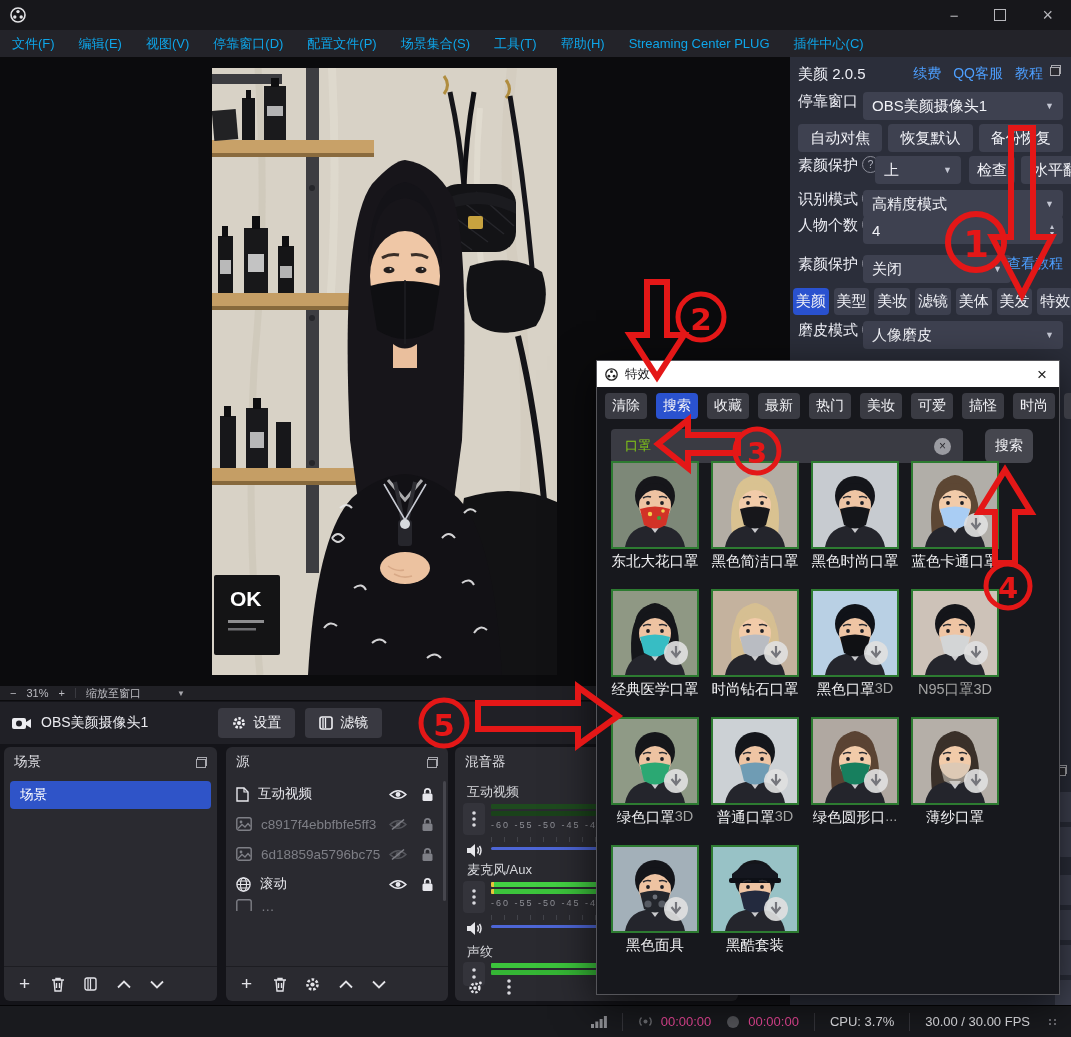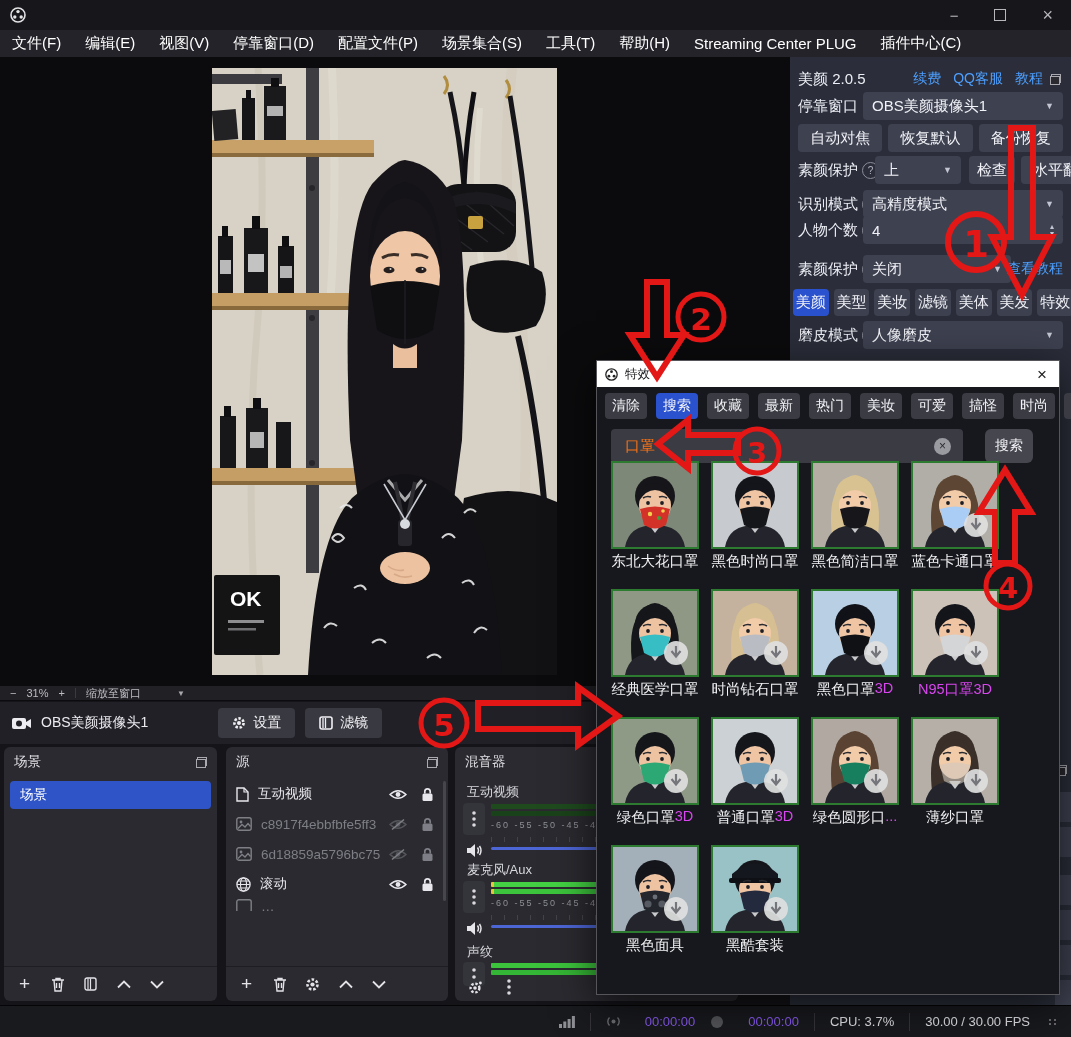--- a/index.html
+++ b/index.html
@@ -11,21 +11,21 @@
   .titlebar{position:absolute;left:0;top:0;right:0;height:30px;background:#17171b;
             display:flex;align-items:center;gap:8px;padding:0 10px;box-sizing:border-box}
   .win-title{color:#c9c9ce;font-size:13px}
   .win-controls{margin-left:auto;display:flex;align-items:center;gap:36px;color:#b7b7bc;padding-right:8px}
   .win-btn{font-size:15px;line-height:1;cursor:default}
   .maxbox{width:10px;height:10px;border:1px solid #b7b7bc;display:inline-block}
 
   
   .menubar{position:absolute;left:0;top:30px;right:0;height:27px;background:#232329;
            display:flex;align-items:center;gap:24px;padding:0 12px;box-sizing:border-box}
-  .menu-item{color:#ffffff;font-size:15px;white-space:nowrap}
+  .menu-item{color:#0ea5e9;font-size:13px;white-space:nowrap}
 
   
   .preview{position:absolute;left:0;top:57px;width:790px;height:629px;background:#0b0b0d}
   .photo{position:absolute;left:212px;top:68px;width:345px;height:607px}
 
   .zoombar{position:absolute;left:0;top:686px;width:790px;height:15px;background:#202025;
            display:flex;align-items:center;gap:10px;padding:0 10px;font-size:11px;color:#bcbcc2;
            border-bottom:1px solid #0c0c0e;box-sizing:border-box}
   .zoombar .vsep{width:1px;height:10px;background:#3a3a40}
   .zcaret{font-size:8px;color:#a7a7ad;margin-left:26px}
@@ -71,21 +71,21 @@
   .mx-meter{position:absolute;height:13px}
   .mx-meter .mbar{height:5px;margin-bottom:2px;border-radius:1px}
   .mx-scale{position:absolute;font-size:9px;color:#8f9097;letter-spacing:2px;white-space:nowrap}
   .mx-slider{position:absolute;height:14px}
   .mx-ticks{height:5px;background:repeating-linear-gradient(90deg,#43444b 0 1px,transparent 1px 13px)}
   .mx-line{height:3px;background:#4d66d6;margin-top:5px;border-radius:2px}
   .pk{position:absolute;top:0;width:2px;height:12px;background:#000}
 
   
   .beauty{position:absolute;left:790px;top:57px;width:281px;height:948px;background:#2b2e3a}
-  .bp-row{position:absolute;left:8px;right:8px;height:28px;display:flex;align-items:center}
+  .bp-row{position:absolute;left:8px;right:8px;height:28px;display:flex;}
   .bp-label{font-size:15px;color:#edeef5;white-space:nowrap}
   .help{width:15px;height:15px;border:1px solid #8b8d99;border-radius:50%;color:#b3b5c1;font-size:10px;
         display:inline-flex;align-items:center;justify-content:center;margin-left:4px;flex:0 0 auto}
   .sel{background:#3e4150;border-radius:4px;height:28px;display:flex;align-items:center;
        padding:0 9px;font-size:15px;color:#f1f2f7;box-sizing:border-box}
   .sel .caret{margin-left:auto;font-size:9px;color:#c3c6d2;padding-left:8px}
   .bp-btn{background:#3e4150;border:none;border-radius:4px;height:28px;color:#f1f2f7;font-size:15px;
           font-family:inherit;display:flex;align-items:center;justify-content:center;box-sizing:border-box}
   .bp-links{display:flex;gap:12px;margin-left:auto}
   .bp-link{color:#4d9fff;font-size:14px}
@@ -100,45 +100,45 @@
        box-shadow:0 10px 40px rgba(0,0,0,.65);border:1px solid #55555a;box-sizing:border-box;background:#17181d}
   .dlg-titlebar{height:26px;background:#ffffff;display:flex;align-items:center;gap:7px;padding:0 8px;box-sizing:border-box}
   .dlg-title{color:#17171a;font-size:12.5px}
   .dlg-close{margin-left:auto;color:#222;font-size:17px;line-height:1;padding:0 4px}
   .dlg-tabs{position:absolute;left:8px;right:8px;top:32px;display:flex;gap:9px}
   .dlg-tab{height:26px;background:#3a3b43;border-radius:4px;display:flex;align-items:center;justify-content:center;
            padding:0 7px;font-size:14px;color:#f2f2f6;white-space:nowrap}
   .dlg-tab.active{background:#2a52cf}
   .dlg-search{position:absolute;left:14px;top:68px;height:34px;width:352px;background:#3a3b43;border-radius:4px;
               display:flex;align-items:center;padding:0 12px;box-sizing:border-box}
-  .dlg-search input{background:transparent;border:none;outline:none;color:#f97316;font-size:15px;
+  .dlg-search input{background:transparent;border:none;outline:none;color:#84cc16;font-size:13px;
                     font-family:Liberation Sans, sans-serif;flex:1;min-width:0}
   .clear-btn{width:17px;height:17px;border-radius:50%;background:#9a9ba1;color:#2c2c31;font-size:12px;
              display:flex;align-items:center;justify-content:center;line-height:1}
   .dlg-searchbtn{position:absolute;left:388px;top:68px;width:48px;height:34px;background:#45464e;border:none;
                  border-radius:6px;color:#f2f2f6;font-size:14px;font-family:inherit}
   .fx-grid{position:absolute;left:14px;top:100px;display:grid;grid-template-columns:repeat(4,88px);
            column-gap:12px;row-gap:17px}
   .fx-item{width:88px}
   .fx-thumb{width:84px;height:84px;border:2px solid #2d7b31;box-sizing:content-box}
   .fx-label{height:20px;margin-top:3px;display:flex;justify-content:center;white-space:nowrap;
             font-size:14.5px;color:#f2f2f4}
-  .fx-suffix{color:#d946ef}
+  .fx-suffix{color:#a3a3a3}
   .fxsvg .g-dl,.fxsvg .p-longhair,.fxsvg .g-pattern,.fxsvg .g-gas,.fxsvg .g-cap{display:none}
   .fxsvg.dl .g-dl{display:block}
   .fxsvg.long .p-longhair{display:block}
   .fxsvg.pattern .g-pattern{display:block}
   .fxsvg.gas .g-gas{display:block}
   .fxsvg.cap .g-cap{display:block}
 
   
   .statusbar{position:absolute;left:0;bottom:0;right:0;height:32px;background:#191a1e;border-top:1px solid #050507;
              display:flex;align-items:center;justify-content:flex-end;gap:15px;padding:0 14px;box-sizing:border-box}
   .st-sep{width:1px;height:18px;background:#35353b}
-  .st-time{color:#8b5cf6;font-size:13px;display:flex;align-items:center;gap:24px}
+  .st-time{color:#ec4899;font-size:13px;display:flex;align-items:center;gap:8px}
   .st-strong{color:#e6e6ea;font-size:13px}
   .grip{display:grid;grid-template-columns:repeat(2,3px);gap:2px;margin-left:4px}
   .grip i{width:2px;height:2px;background:#6a6a70}
 
   .annot{position:absolute;left:0;top:0;z-index:100;pointer-events:none}
 </style>
 </head>
 <body>
 
 <div class="stage">
@@ -794,20 +794,61 @@
             </svg>
           </div>
           <div class="fx-label">
             <span>东北大花口罩</span>
             <span class="fx-suffix"></span>
           </div>
         </div>
 
         <div class="fx-item">
           <div class="fx-thumb">
+            <svg viewBox="0 0 84 84" width="84" height="84" class="fxsvg long">
+              <rect width="84" height="84" fill="#b3ada4"></rect>
+              <path class="p-longhair" d="M20 80 Q14 38 26 24 Q34 12 42 12 Q50 12 58 24 Q70 38 64 80 Z" fill="#d9c291"></path>
+              <path d="M12 84 Q16 62 42 62 Q68 62 72 84 Z" fill="#24252c"></path>
+              <path d="M36 62 L42 70 L48 62 Z" fill="#e8e8ea" opacity=".85"></path>
+              <circle cx="42" cy="33" r="20" fill="#d9c291"></circle>
+              <ellipse cx="42" cy="42" rx="16" ry="18" fill="#f2cba9"></ellipse>
+              <path d="M26 38 Q27 20 42 20 Q57 20 58 38 Q51 27 42 27 Q33 27 26 38 Z" fill="#d9c291"></path>
+              <g class="g-cap">
+                <path d="M19 27 Q42 6 65 27 L65 34 L19 34 Z" fill="#15171f"></path>
+                <rect x="16" y="31" width="52" height="5" rx="2" fill="#0e1016"></rect>
+              </g>
+              <path d="M30 35 q4 -2.6 8 -1" stroke="#2a2b31" stroke-width="1.5" fill="none"></path>
+              <path d="M46 34 q4 -1.6 8 1" stroke="#2a2b31" stroke-width="1.5" fill="none"></path>
+              <circle cx="35" cy="40" r="1.9" fill="#1d1e24"></circle>
+              <circle cx="49" cy="40" r="1.9" fill="#1d1e24"></circle>
+              <path d="M27 46 Q42 41 57 46 L53 62 Q42 69 31 62 Z" fill="#17171b" opacity="1"></path>
+              <g class="g-pattern">
+                <circle cx="37" cy="51" r="2.2" fill="#f3cf4e"></circle>
+                <circle cx="46" cy="55" r="2" fill="#3da23d"></circle>
+                <circle cx="50" cy="48" r="1.8" fill="#f3cf4e"></circle>
+              </g>
+              <g class="g-gas">
+                <circle cx="35" cy="57" r="3.6" fill="#565b63"></circle>
+                <circle cx="49" cy="57" r="3.6" fill="#565b63"></circle>
+                <circle cx="42" cy="50" r="2.4" fill="#6a6f77"></circle>
+              </g>
+              <g class="g-dl">
+                <circle cx="63" cy="62" r="12" fill="#e0e0e0" opacity=".92"></circle>
+                <path d="M63 55 v9 M58.5 60 L63 65.5 L67.5 60" stroke="#75767c" stroke-width="2.2" fill="none"></path>
+              </g>
+            </svg>
+          </div>
+          <div class="fx-label">
+            <span>黑色简洁口罩</span>
+            <span class="fx-suffix"></span>
+          </div>
+        </div>
+
+        <div class="fx-item">
+          <div class="fx-thumb">
             <svg viewBox="0 0 84 84" width="84" height="84" class="fxsvg">
               <rect width="84" height="84" fill="#c7cbd0"></rect>
               <path class="p-longhair" d="M20 80 Q14 38 26 24 Q34 12 42 12 Q50 12 58 24 Q70 38 64 80 Z" fill="#14151a"></path>
               <path d="M12 84 Q16 62 42 62 Q68 62 72 84 Z" fill="#24252c"></path>
               <path d="M36 62 L42 70 L48 62 Z" fill="#e8e8ea" opacity=".85"></path>
               <circle cx="42" cy="33" r="20" fill="#14151a"></circle>
               <ellipse cx="42" cy="42" rx="16" ry="18" fill="#efc5a4"></ellipse>
               <path d="M26 38 Q27 20 42 20 Q57 20 58 38 Q51 27 42 27 Q33 27 26 38 Z" fill="#14151a"></path>
               <g class="g-cap">
                 <path d="M19 27 Q42 6 65 27 L65 34 L19 34 Z" fill="#15171f"></path>
@@ -829,61 +870,20 @@
                 <circle cx="42" cy="50" r="2.4" fill="#6a6f77"></circle>
               </g>
               <g class="g-dl">
                 <circle cx="63" cy="62" r="12" fill="#e0e0e0" opacity=".92"></circle>
                 <path d="M63 55 v9 M58.5 60 L63 65.5 L67.5 60" stroke="#75767c" stroke-width="2.2" fill="none"></path>
               </g>
             </svg>
           </div>
           <div class="fx-label">
             <span>黑色时尚口罩</span>
-            <span class="fx-suffix"></span>
-          </div>
-        </div>
-
-        <div class="fx-item">
-          <div class="fx-thumb">
-            <svg viewBox="0 0 84 84" width="84" height="84" class="fxsvg long">
-              <rect width="84" height="84" fill="#b3ada4"></rect>
-              <path class="p-longhair" d="M20 80 Q14 38 26 24 Q34 12 42 12 Q50 12 58 24 Q70 38 64 80 Z" fill="#d9c291"></path>
-              <path d="M12 84 Q16 62 42 62 Q68 62 72 84 Z" fill="#24252c"></path>
-              <path d="M36 62 L42 70 L48 62 Z" fill="#e8e8ea" opacity=".85"></path>
-              <circle cx="42" cy="33" r="20" fill="#d9c291"></circle>
-              <ellipse cx="42" cy="42" rx="16" ry="18" fill="#f2cba9"></ellipse>
-              <path d="M26 38 Q27 20 42 20 Q57 20 58 38 Q51 27 42 27 Q33 27 26 38 Z" fill="#d9c291"></path>
-              <g class="g-cap">
-                <path d="M19 27 Q42 6 65 27 L65 34 L19 34 Z" fill="#15171f"></path>
-                <rect x="16" y="31" width="52" height="5" rx="2" fill="#0e1016"></rect>
-              </g>
-              <path d="M30 35 q4 -2.6 8 -1" stroke="#2a2b31" stroke-width="1.5" fill="none"></path>
-              <path d="M46 34 q4 -1.6 8 1" stroke="#2a2b31" stroke-width="1.5" fill="none"></path>
-              <circle cx="35" cy="40" r="1.9" fill="#1d1e24"></circle>
-              <circle cx="49" cy="40" r="1.9" fill="#1d1e24"></circle>
-              <path d="M27 46 Q42 41 57 46 L53 62 Q42 69 31 62 Z" fill="#17171b" opacity="1"></path>
-              <g class="g-pattern">
-                <circle cx="37" cy="51" r="2.2" fill="#f3cf4e"></circle>
-                <circle cx="46" cy="55" r="2" fill="#3da23d"></circle>
-                <circle cx="50" cy="48" r="1.8" fill="#f3cf4e"></circle>
-              </g>
-              <g class="g-gas">
-                <circle cx="35" cy="57" r="3.6" fill="#565b63"></circle>
-                <circle cx="49" cy="57" r="3.6" fill="#565b63"></circle>
-                <circle cx="42" cy="50" r="2.4" fill="#6a6f77"></circle>
-              </g>
-              <g class="g-dl">
-                <circle cx="63" cy="62" r="12" fill="#e0e0e0" opacity=".92"></circle>
-                <path d="M63 55 v9 M58.5 60 L63 65.5 L67.5 60" stroke="#75767c" stroke-width="2.2" fill="none"></path>
-              </g>
-            </svg>
-          </div>
-          <div class="fx-label">
-            <span>黑色简洁口罩</span>
             <span class="fx-suffix"></span>
           </div>
         </div>
 
         <div class="fx-item">
           <div class="fx-thumb">
             <svg viewBox="0 0 84 84" width="84" height="84" class="fxsvg dl long">
               <rect width="84" height="84" fill="#b1aea8"></rect>
               <path class="p-longhair" d="M20 80 Q14 38 26 24 Q34 12 42 12 Q50 12 58 24 Q70 38 64 80 Z" fill="#5d4734"></path>
               <path d="M12 84 Q16 62 42 62 Q68 62 72 84 Z" fill="#24252c"></path>

